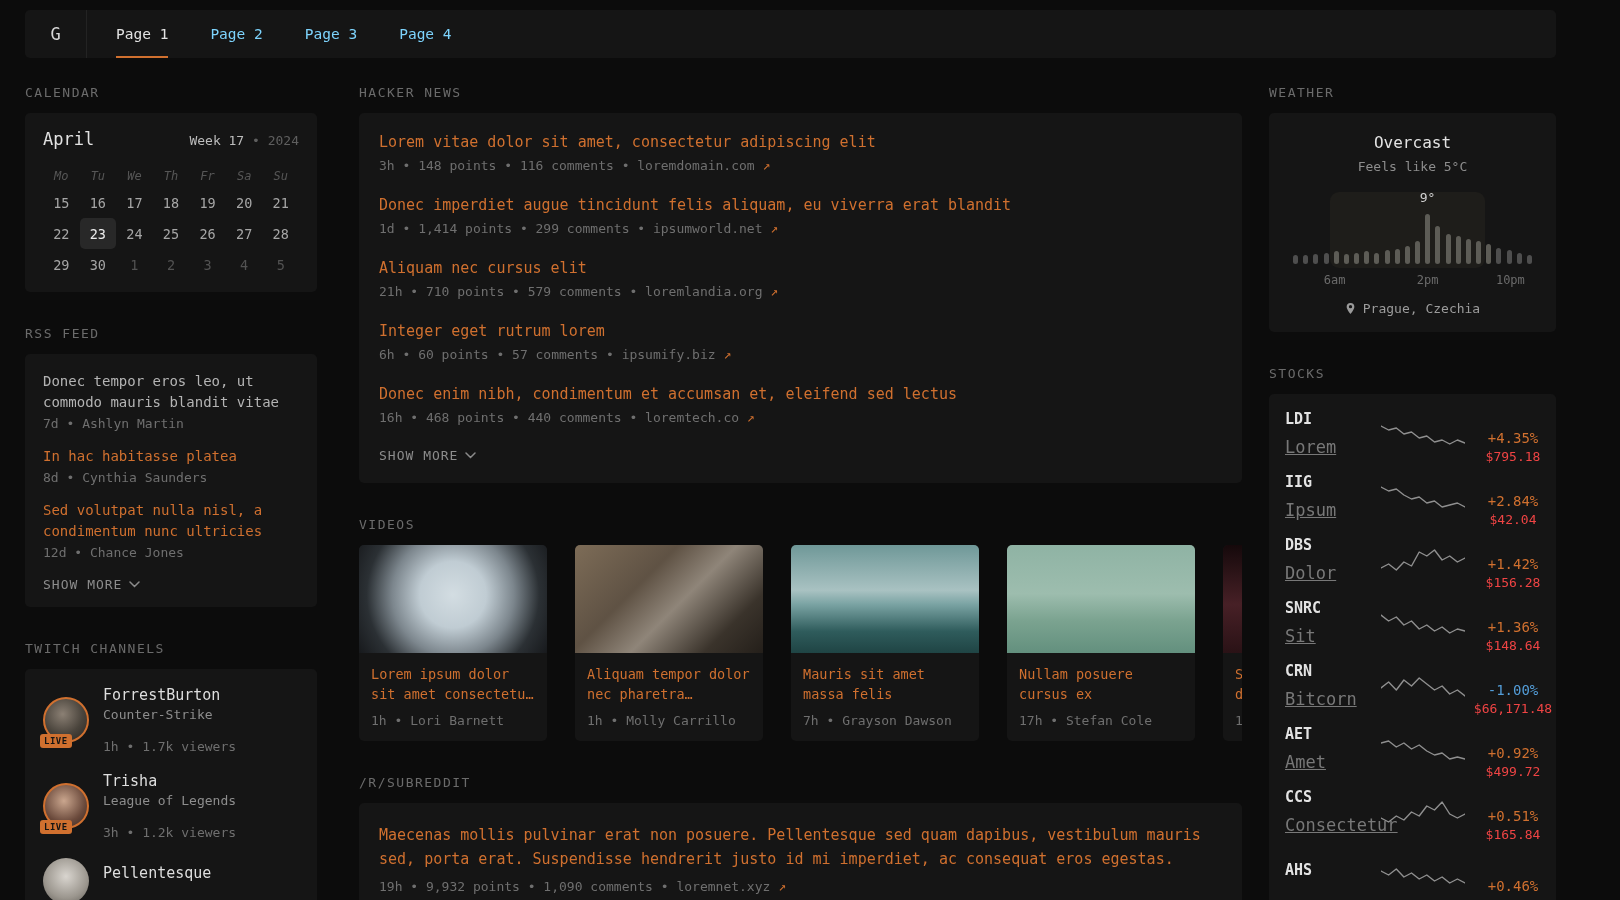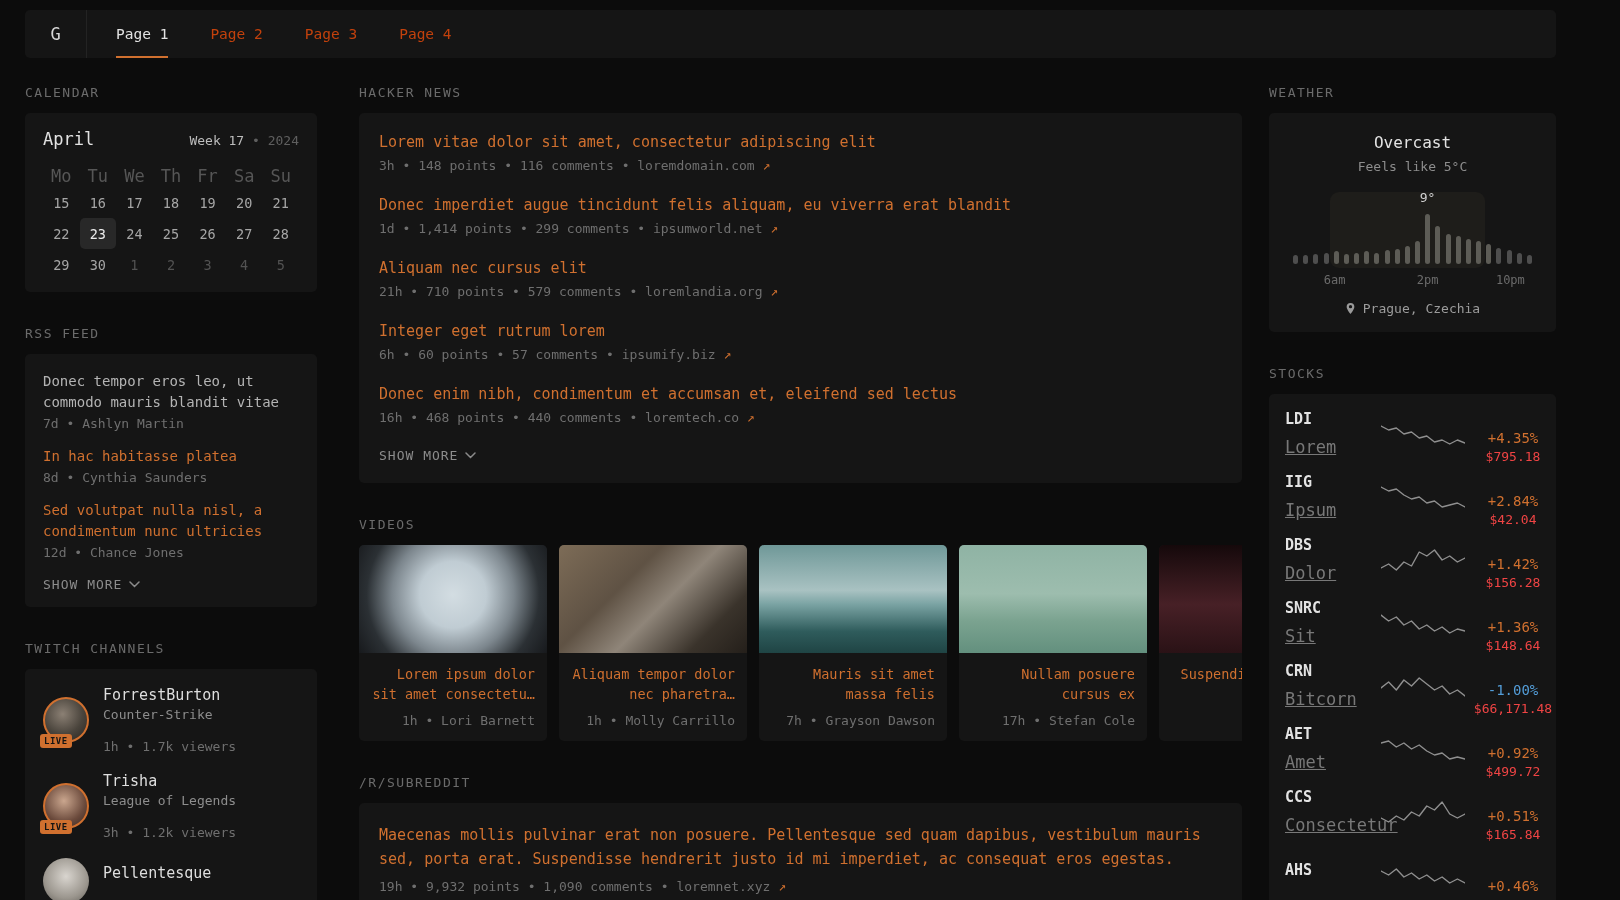--- a/index.html
+++ b/index.html
@@ -11,42 +11,42 @@
     font-family:"DejaVu Sans Mono","Liberation Mono",monospace;
     font-size:14px;
   }
   .page { padding:10px 64px 0 25px; }
   .card { background:var(--card); border-radius:5px; }
 
   
   .topbar { height:48px; display:flex; align-items:stretch; }
   .logo { width:62px; display:flex; align-items:center; justify-content:center; font-size:17px; color:#d8d8d8; border-right:1px solid #232323; }
   .tabs { display:flex; margin-left:8px; }
-  .tab { display:flex; align-items:center; padding:0 21px; color:#c2410c; position:relative; cursor:pointer; text-decoration:none; font-size:14.5px; }
+  .tab { display:flex; align-items:center; padding:0 21px; color:#7dd3fc; position:relative; cursor:pointer; text-decoration:none; font-size:14.5px; }
   .tab.active { color:#e3e3e3; }
   .tab.active::after { content:""; position:absolute; left:21px; right:21px; bottom:0; height:2px; background:var(--accent); }
 
   .columns { display:flex; gap:27px; margin-top:27px; }
   .col-left { width:292px; flex:none; margin-right:15px; }
   .col-mid { flex:1; min-width:0; }
   .col-right { width:287px; flex:none; }
 
   .widget { margin-bottom:34px; }
   .section-label { color:#6b6b6b; font-size:13px; letter-spacing:1.5px; margin-bottom:13px; }
 
   
   .cal-card { padding:16px 18px 12px; }
   .cal-head { display:flex; justify-content:space-between; align-items:baseline; }
   .cal-month { font-size:17px; color:#e2e2e2; }
   .cal-meta { font-size:13px; color:#bdbdbd; }
   .cal-meta .dim { color:#5f5f5f; }
   .cal-grid { display:grid; grid-template-columns:repeat(7,1fr); }
   .cal-dow-row { margin-top:16px; }
   .cal-cell { height:31px; display:flex; align-items:center; justify-content:center; font-size:13.5px; color:#a6a6a6; border-radius:5px; }
-  .cal-dow { color:#565656; font-size:17px; height:22px; }
+  .cal-dow { color:#565656; font-size:12px; height:22px;font-style:italic; }
   .cal-cell.muted { color:#525252; }
   .cal-cell.today { background:#282828; color:#ececec; }
 
   
   .rss-card { padding:17px 18px 15px; }
   .rss-item { margin-bottom:15px; }
   .rss-title { color:var(--accent); font-size:14px; line-height:21px; cursor:pointer; }
   .rss-item.visited .rss-title { color:#b4b4b4; }
   .item-meta { color:#6f6f6f; font-size:13px; margin-top:3px; }
   .show-more { display:flex; align-items:center; gap:7px; color:#8c8c8c; font-size:13px; letter-spacing:1px; cursor:pointer; margin-top:17px; }
@@ -69,21 +69,21 @@
   
   .hn-card { padding:20px; }
   .hn-item { margin-bottom:23px; }
   .hn-title { color:var(--accent); font-size:15px; cursor:pointer; }
   .hn-meta { color:#6f6f6f; font-size:13px; margin-top:7px; }
   .ext-link { color:#6f6f6f; cursor:pointer; }
   .ext-arrow { color:var(--accent); }
   .hn-card .show-more { margin-top:4px; }
 
   
-  .videos-row { display:flex; gap:12px; overflow:hidden;text-align:right; }
+  .videos-row { display:flex; gap:28px; overflow:hidden; }
   .video-card { width:188px; flex:none; background:var(--card); border-radius:5px; overflow:hidden; cursor:pointer; }
   .video-thumb { height:108px; }
   .video-card:nth-child(1) .video-thumb { background:radial-gradient(circle at 50% 46%, #d3dde2 0%, #c0ccd3 30%, #7c868d 55%, #2b3034 78%, #17191c 100%); }
   .video-card:nth-child(2) .video-thumb { background:linear-gradient(135deg, #7d6c57 0%, #5f5244 35%, #8f8579 55%, #3a332b 80%, #241f1a 100%); }
   .video-card:nth-child(3) .video-thumb { background:linear-gradient(180deg, #6f9898 0%, #a9c2c2 42%, #7aa3a3 55%, #2f5c5c 80%, #1f4444 100%); }
   .video-card:nth-child(4) .video-thumb { background:linear-gradient(180deg, #8fb3a4 0%, #9dbdae 45%, #7ba390 70%, #63907e 100%); }
   .video-card:nth-child(5) .video-thumb { background:linear-gradient(180deg, #15090b 0%, #472026 55%, #2a1216 100%); }
   .video-body { padding:11px 12px 13px; }
   .video-title { color:var(--accent); font-size:13.5px; line-height:20px; max-height:40px; overflow:hidden; }
   .video-meta { color:#6f6f6f; font-size:13px; margin-top:9px; white-space:nowrap; }

